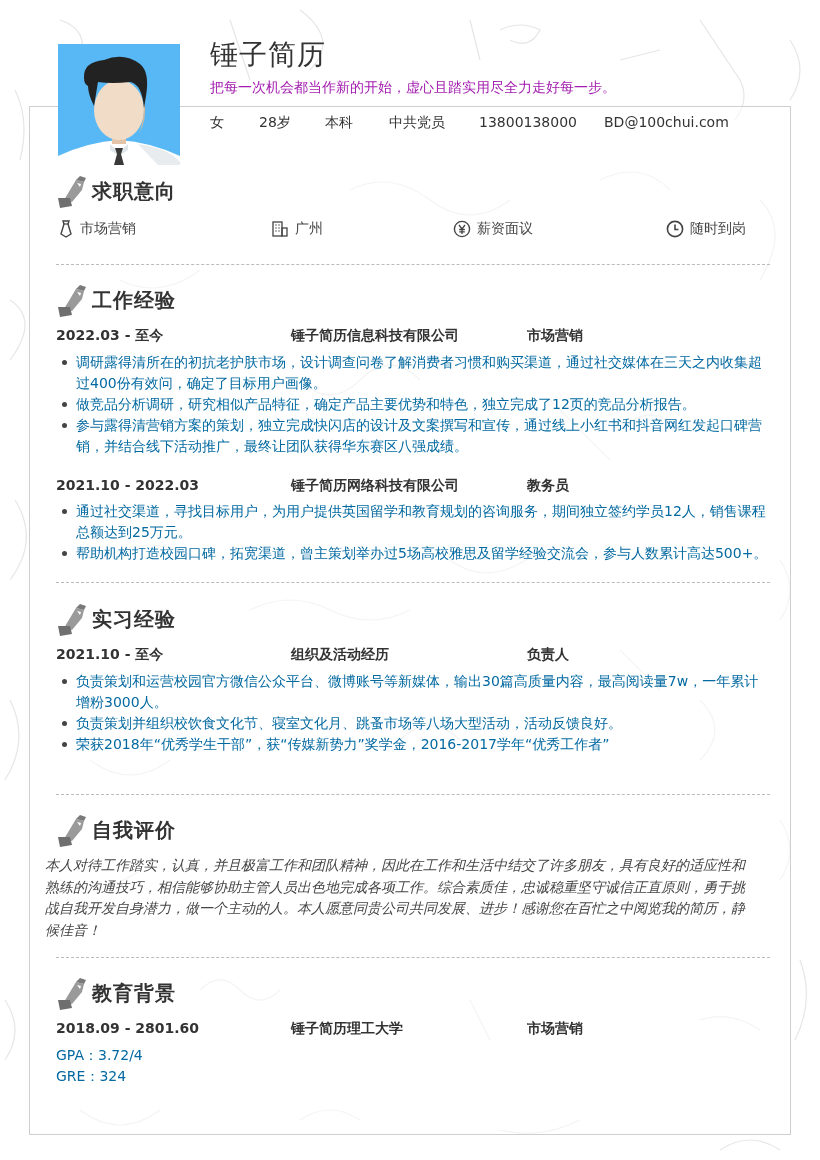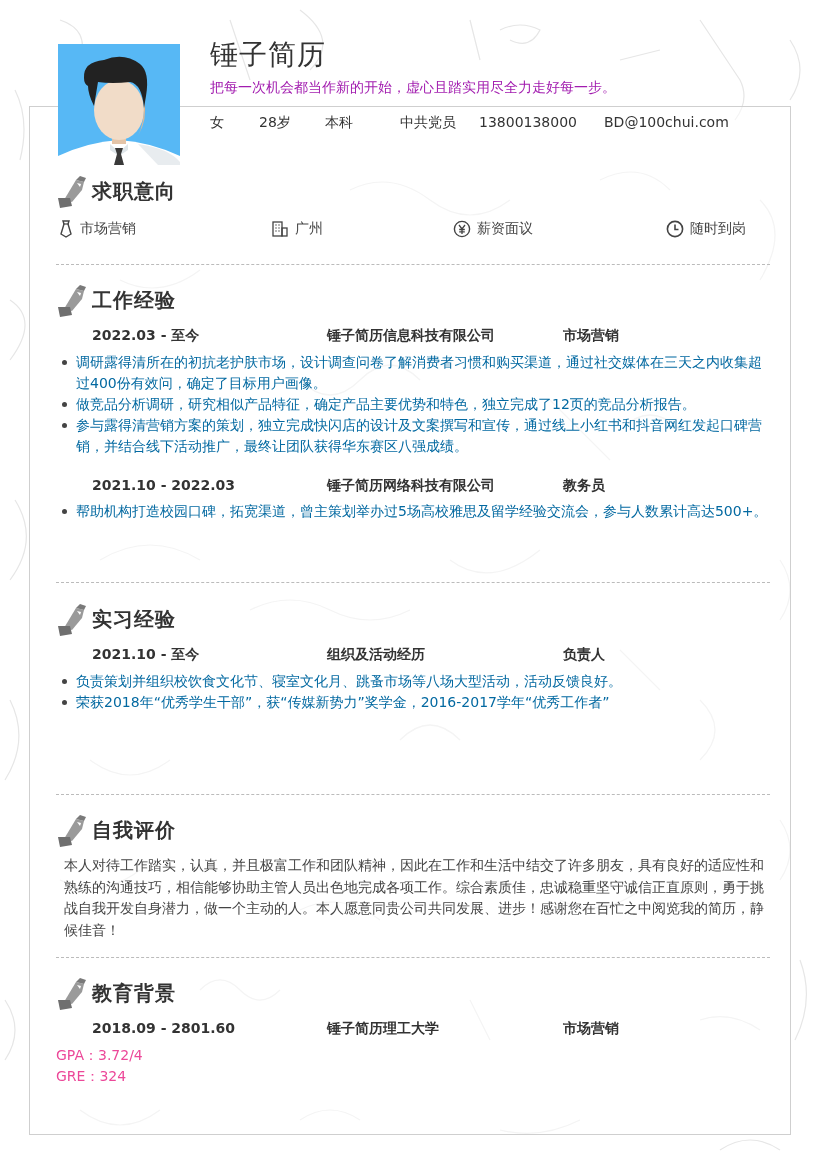--- a/index.html
+++ b/index.html
@@ -9,28 +9,28 @@
   .frame { position: absolute; left: 29px; top: 106px; width: 762px; height: 1029px; border: 1px solid #cfcfcf; background: rgba(255,255,255,0.55); z-index: 1; }
   .photo { position: absolute; left: 58px; top: 44px; width: 122px; height: 121px; background: #57b8f5; z-index: 3; overflow: hidden; }
   .name { position: absolute; left: 210px; top: 36px; font-size: 28px; color: #333; z-index: 3; letter-spacing: 1px; }
   .motto { position: absolute; left: 210px; top: 79px; font-size: 14px; color: #a21caf; z-index: 3; }
   .info { position: absolute; top: 114px; font-size: 14px; color: #333; z-index: 3; }
   .section { position: absolute; left: 56px; z-index: 3; }
   .sec-head { display: flex; align-items: center; height: 36px; }
   .sec-icon { width: 32px; height: 34px; margin-right: 4px; }
   .sec-title { font-size: 20px; font-weight: bold; color: #333; letter-spacing: 1px; }
   .dash { position: absolute; left: 56px; width: 714px; border-top: 1px dashed #bbb; z-index: 3; }
-  .row-h { position: absolute; font-size: 14px; font-weight: bold; color: #333; z-index: 3; margin-left: 36px; }
+  .row-h { position: absolute; font-size: 14px; font-weight: bold; color: #333; z-index: 3; }
   .bullets { position: absolute; left: 58px; width: 710px; z-index: 3; list-style: none; font-size: 14px; line-height: 21px; color: #0369a1; }
   .bullets li { position: relative; padding-left: 18px; }
   .bullets li::before { content: ""; position: absolute; left: 4px; top: 8px; width: 5px; height: 5px; border-radius: 50%; background: #444; }
-  .para { position: absolute; left: 64px; width: 712px; font-size: 14px; line-height: 21.5px; color: #444; z-index: 3; }
+  .para { position: absolute; left: 45px; width: 712px; font-size: 14px; line-height: 21.5px; color: #444; z-index: 3; font-style: italic; }
   .intent { position: absolute; top: 220px; display: flex; align-items: center; font-size: 14px; color: #444; z-index: 3; }
   .intent svg { margin-right: 6px; }
-  .plain { position: absolute; left: 56px; font-size: 14px; color: #ec4899; z-index: 3; }
+  .plain { position: absolute; left: 56px; font-size: 14px; color: #0369a1; z-index: 3; }
 </style>
 </head>
 <body>
 
 <svg class="bg-scribble" width="820" height="1160" viewBox="0 0 820 1160">
   <g fill="none" stroke="#e6e6e6" stroke-width="1.2">
     <path d="M20 160 q10 -40 -5 -70 M60 20 q30 10 20 40 M230 20 l20 60 M300 10 q40 30 10 60"></path>
     <path d="M470 20 l10 40 M500 30 q20 -10 40 0 q-10 20 -30 10 M620 60 l40 -10 M700 20 l40 60 q10 20 -5 40"></path>
     <path d="M790 40 q20 30 0 60 M760 200 q30 30 0 80 M10 300 q30 20 0 60 M15 500 q25 40 -5 80"></path>
     <path d="M350 190 q40 -20 80 10 t80 0 M600 180 q40 -20 70 10 M120 280 q40 20 80 -10"></path>
@@ -59,21 +59,21 @@
     <path d="M86 56 Q90 75 80 92 Q86 80 86 60 Z" fill="#d9b898"></path>
     <path d="M26 34 Q25 18 46 16 Q66 8 82 20 Q92 28 88 52 L86 64 Q84 40 72 38 Q54 40 40 38 L36 62 Q30 50 30 42 Q26 40 26 34 Z" fill="#222222"></path>
   </svg>
 </div>
 
 <div class="name">锤子简历</div>
 <div class="motto">把每一次机会都当作新的开始，虚心且踏实用尽全力走好每一步。</div>
 <div class="info" style="left:210px">女</div>
 <div class="info" style="left:259px">28岁</div>
 <div class="info" style="left:325px">本科</div>
-<div class="info" style="left:400px">中共党员</div>
+<div class="info" style="left:389px">中共党员</div>
 <div class="info" style="left:479px">13800138000</div>
 <div class="info" style="left:604px">BD@100chui.com</div>
 
 <div class="section" style="top:173px">
   <div class="sec-head">
     <svg class="sec-icon" viewBox="0 0 32 34">
       <path d="M8 26 L20 6 L28 8 L26 16 L16 28 Z" fill="#9a9a9a"></path>
       <path d="M20 6 L24 2 L30 4 L28 8 Z" fill="#7a7a7a"></path>
       <path d="M2 24 L14 24 L16 32 L4 34 Z" fill="#6f6f6f"></path>
       <path d="M21 9 L25 10 L24 13 Z" fill="#ffffff"></path>
@@ -132,20 +132,21 @@
 <ul class="bullets" style="top:352px">
   <li>调研露得清所在的初抗老护肤市场，设计调查问卷了解消费者习惯和购买渠道，通过社交媒体在三天之内收集超过400份有效问，确定了目标用户画像。</li>
   <li>做竞品分析调研，研究相似产品特征，确定产品主要优势和特色，独立完成了12页的竞品分析报告。</li>
   <li>参与露得清营销方案的策划，独立完成快闪店的设计及文案撰写和宣传，通过线上小红书和抖音网红发起口碑营销，并结合线下活动推广，最终让团队获得华东赛区八强成绩。</li>
 </ul>
 
 <div class="row-h" style="left:56px;top:477px">2021.10 - 2022.03</div>
 <div class="row-h" style="left:291px;top:477px">锤子简历网络科技有限公司</div>
 <div class="row-h" style="left:527px;top:477px">教务员</div>
 <ul class="bullets" style="top:501px">
+  <li>通过社交渠道，寻找目标用户，为用户提供英国留学和教育规划的咨询服务，期间独立签约学员12人，销售课程总额达到25万元。</li>
   <li>帮助机构打造校园口碑，拓宽渠道，曾主策划举办过5场高校雅思及留学经验交流会，参与人数累计高达500+。</li>
 </ul>
 
 <div class="dash" style="top:582px"></div>
 
 <div class="section" style="top:601px">
   <div class="sec-head">
     <svg class="sec-icon" viewBox="0 0 32 34">
       <path d="M8 26 L20 6 L28 8 L26 16 L16 28 Z" fill="#9a9a9a"></path>
       <path d="M20 6 L24 2 L30 4 L28 8 Z" fill="#7a7a7a"></path>
@@ -153,20 +154,21 @@
       <path d="M21 9 L25 10 L24 13 Z" fill="#ffffff"></path>
     </svg>
     <span class="sec-title">实习经验</span>
   </div>
 </div>
 
 <div class="row-h" style="left:56px;top:646px">2021.10 - 至今</div>
 <div class="row-h" style="left:291px;top:646px">组织及活动经历</div>
 <div class="row-h" style="left:527px;top:646px">负责人</div>
 <ul class="bullets" style="top:671px">
+  <li>负责策划和运营校园官方微信公众平台、微博账号等新媒体，输出30篇高质量内容，最高阅读量7w，一年累计增粉3000人。</li>
   <li>负责策划并组织校饮食文化节、寝室文化月、跳蚤市场等八场大型活动，活动反馈良好。</li>
   <li>荣获2018年“优秀学生干部”，获“传媒新势力”奖学金，2016-2017学年“优秀工作者”</li>
 </ul>
 
 <div class="dash" style="top:794px"></div>
 
 <div class="section" style="top:812px">
   <div class="sec-head">
     <svg class="sec-icon" viewBox="0 0 32 34">
       <path d="M8 26 L20 6 L28 8 L26 16 L16 28 Z" fill="#9a9a9a"></path>

